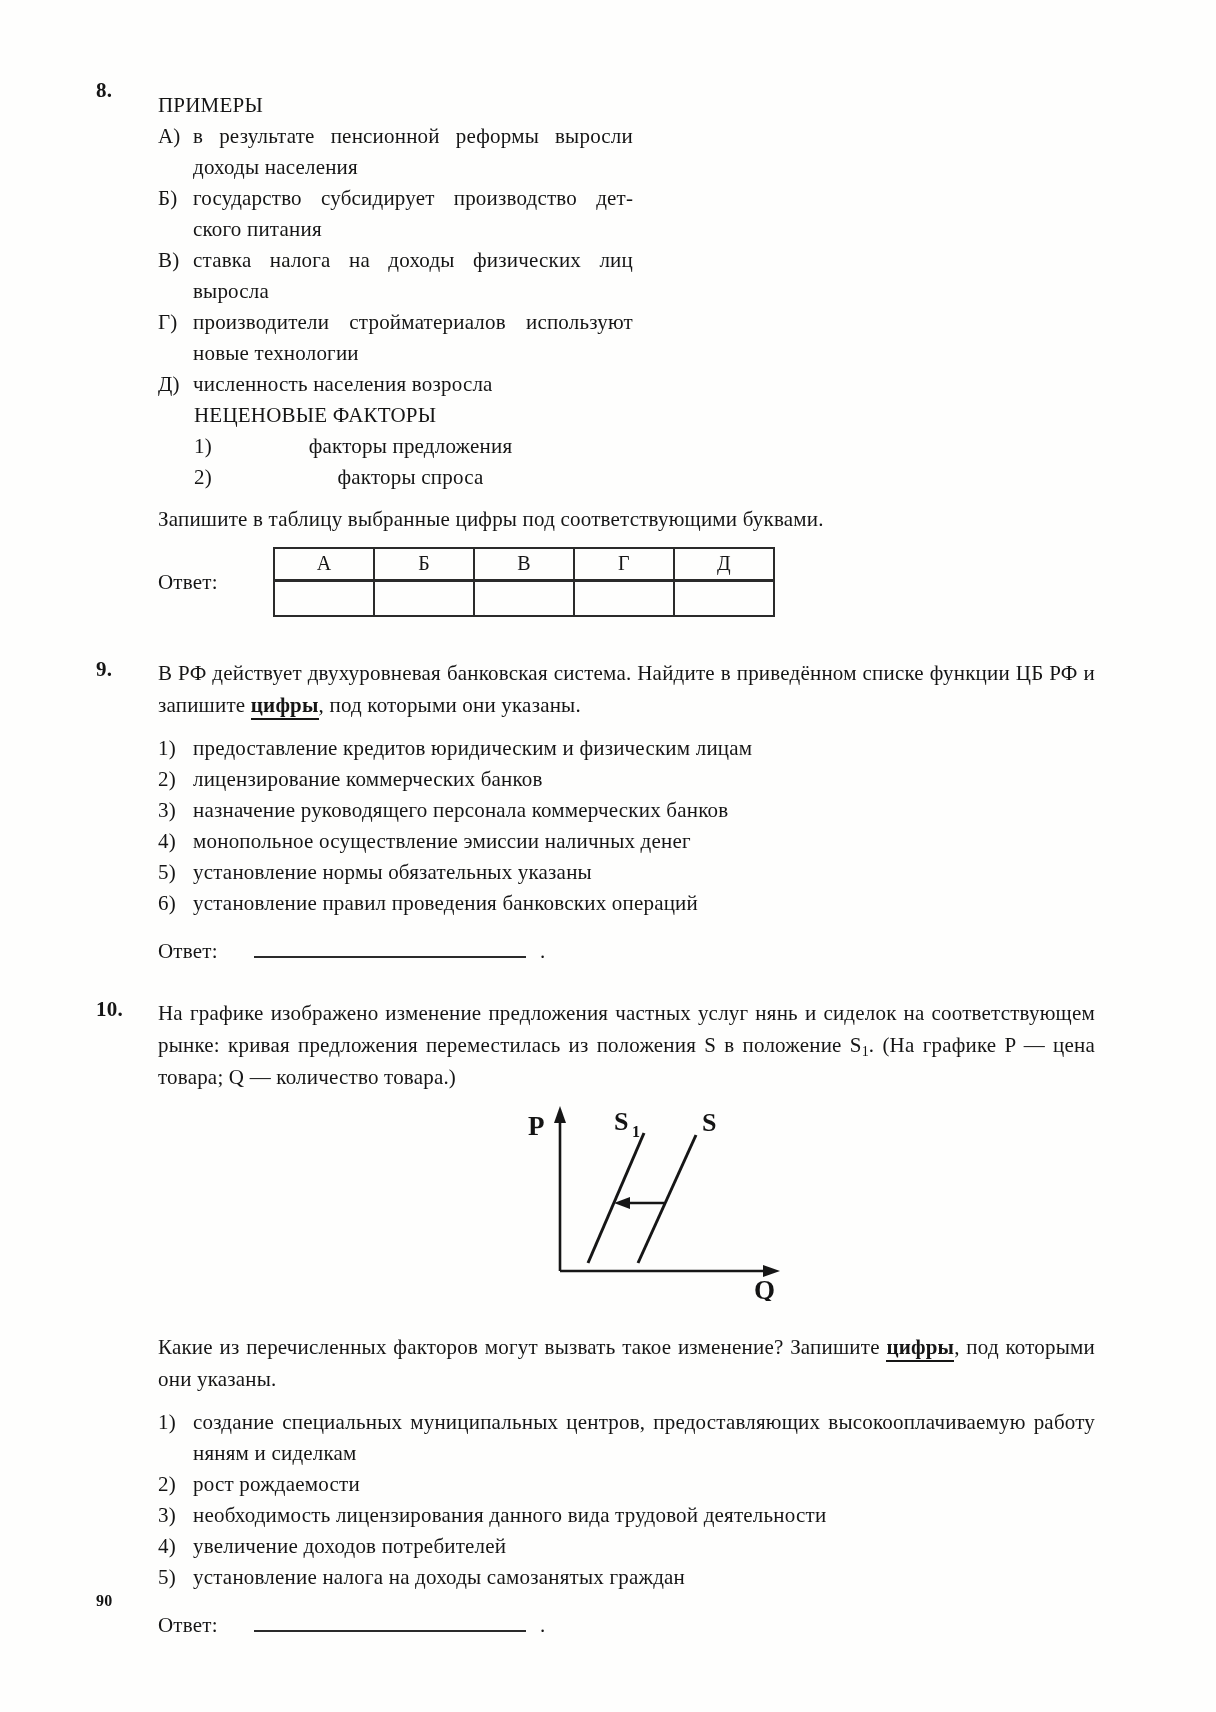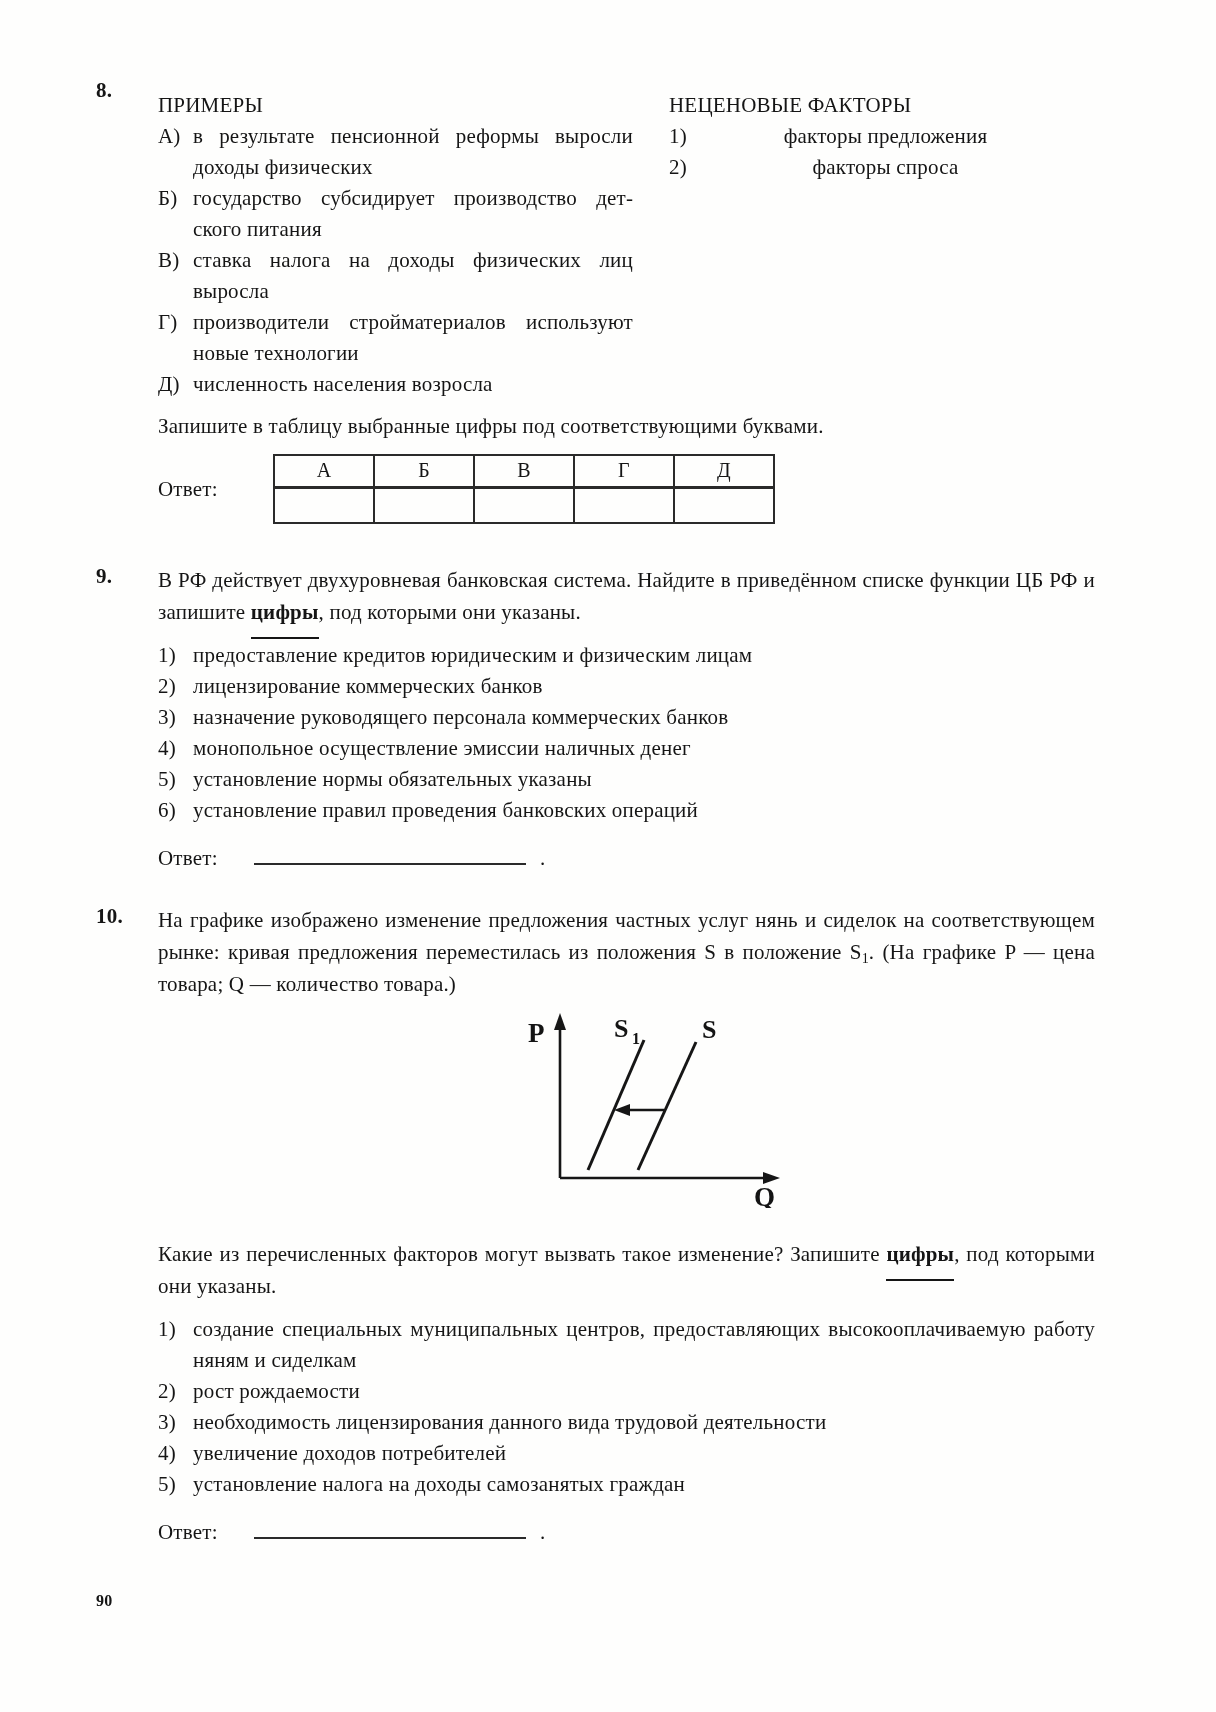--- a/index.html
+++ b/index.html
@@ -12,25 +12,25 @@
     font-family:"Liberation Serif", serif;
     font-size:21px;
     letter-spacing:.2px;
     padding:78px 121px 0 96px;
     overflow:hidden;
   }
   .question { display:flex; }
   .qnum { width:62px; flex-shrink:0; font-weight:bold; }
   .qbody { flex:1; min-width:0; }
   .statement { text-align:justify; line-height:32px; }
-  .u-word { border-bottom:2px solid #151515; padding-bottom:13px; font-weight:bold; }
+  .u-word { border-bottom:2px solid #151515; padding-bottom:1px; font-weight:bold; }
   sub.s { font-size:14px; vertical-align:-4px; line-height:0; }
 
   
-  .match-cols { display:flex; margin-top:12px; }
+  .match-cols { display:flex; margin-top:12px;flex-direction:column; }
   .match-left { width:475px; flex-shrink:0; }
   .match-right { width:398px; margin-left:36px; flex-shrink:0; }
   .col-header { line-height:31px; }
   .list { margin-top:0; }
   .li { display:flex; line-height:31px; }
   .li .mark { width:35px; flex-shrink:0; }
   .li .txt { flex:1; text-align:justify; min-width:0; }
   .match-right .li .txt { text-align:center; }
 
   .tbl-instruction { margin-top:10px; line-height:32px; }
@@ -79,21 +79,21 @@
   <div class="question">
     <div class="qnum">8.</div>
     <div class="qbody">
 
       <div class="match-cols">
         <div class="match-left">
           <div class="col-header">ПРИМЕРЫ</div>
           <div class="list">
             <div class="li">
               <span class="mark">А)</span>
-              <span class="txt">в результате пенсионной реформы выросли доходы физических</span>
+              <span class="txt">в результате пенсионной реформы выросли доходы населения</span>
             </div>
             <div class="li">
               <span class="mark">Б)</span>
               <span class="txt">государство субсидирует производство дет­ского питания</span>
             </div>
             <div class="li">
               <span class="mark">В)</span>
               <span class="txt">ставка налога на доходы физических лиц выросла</span>
             </div>
             <div class="li">

